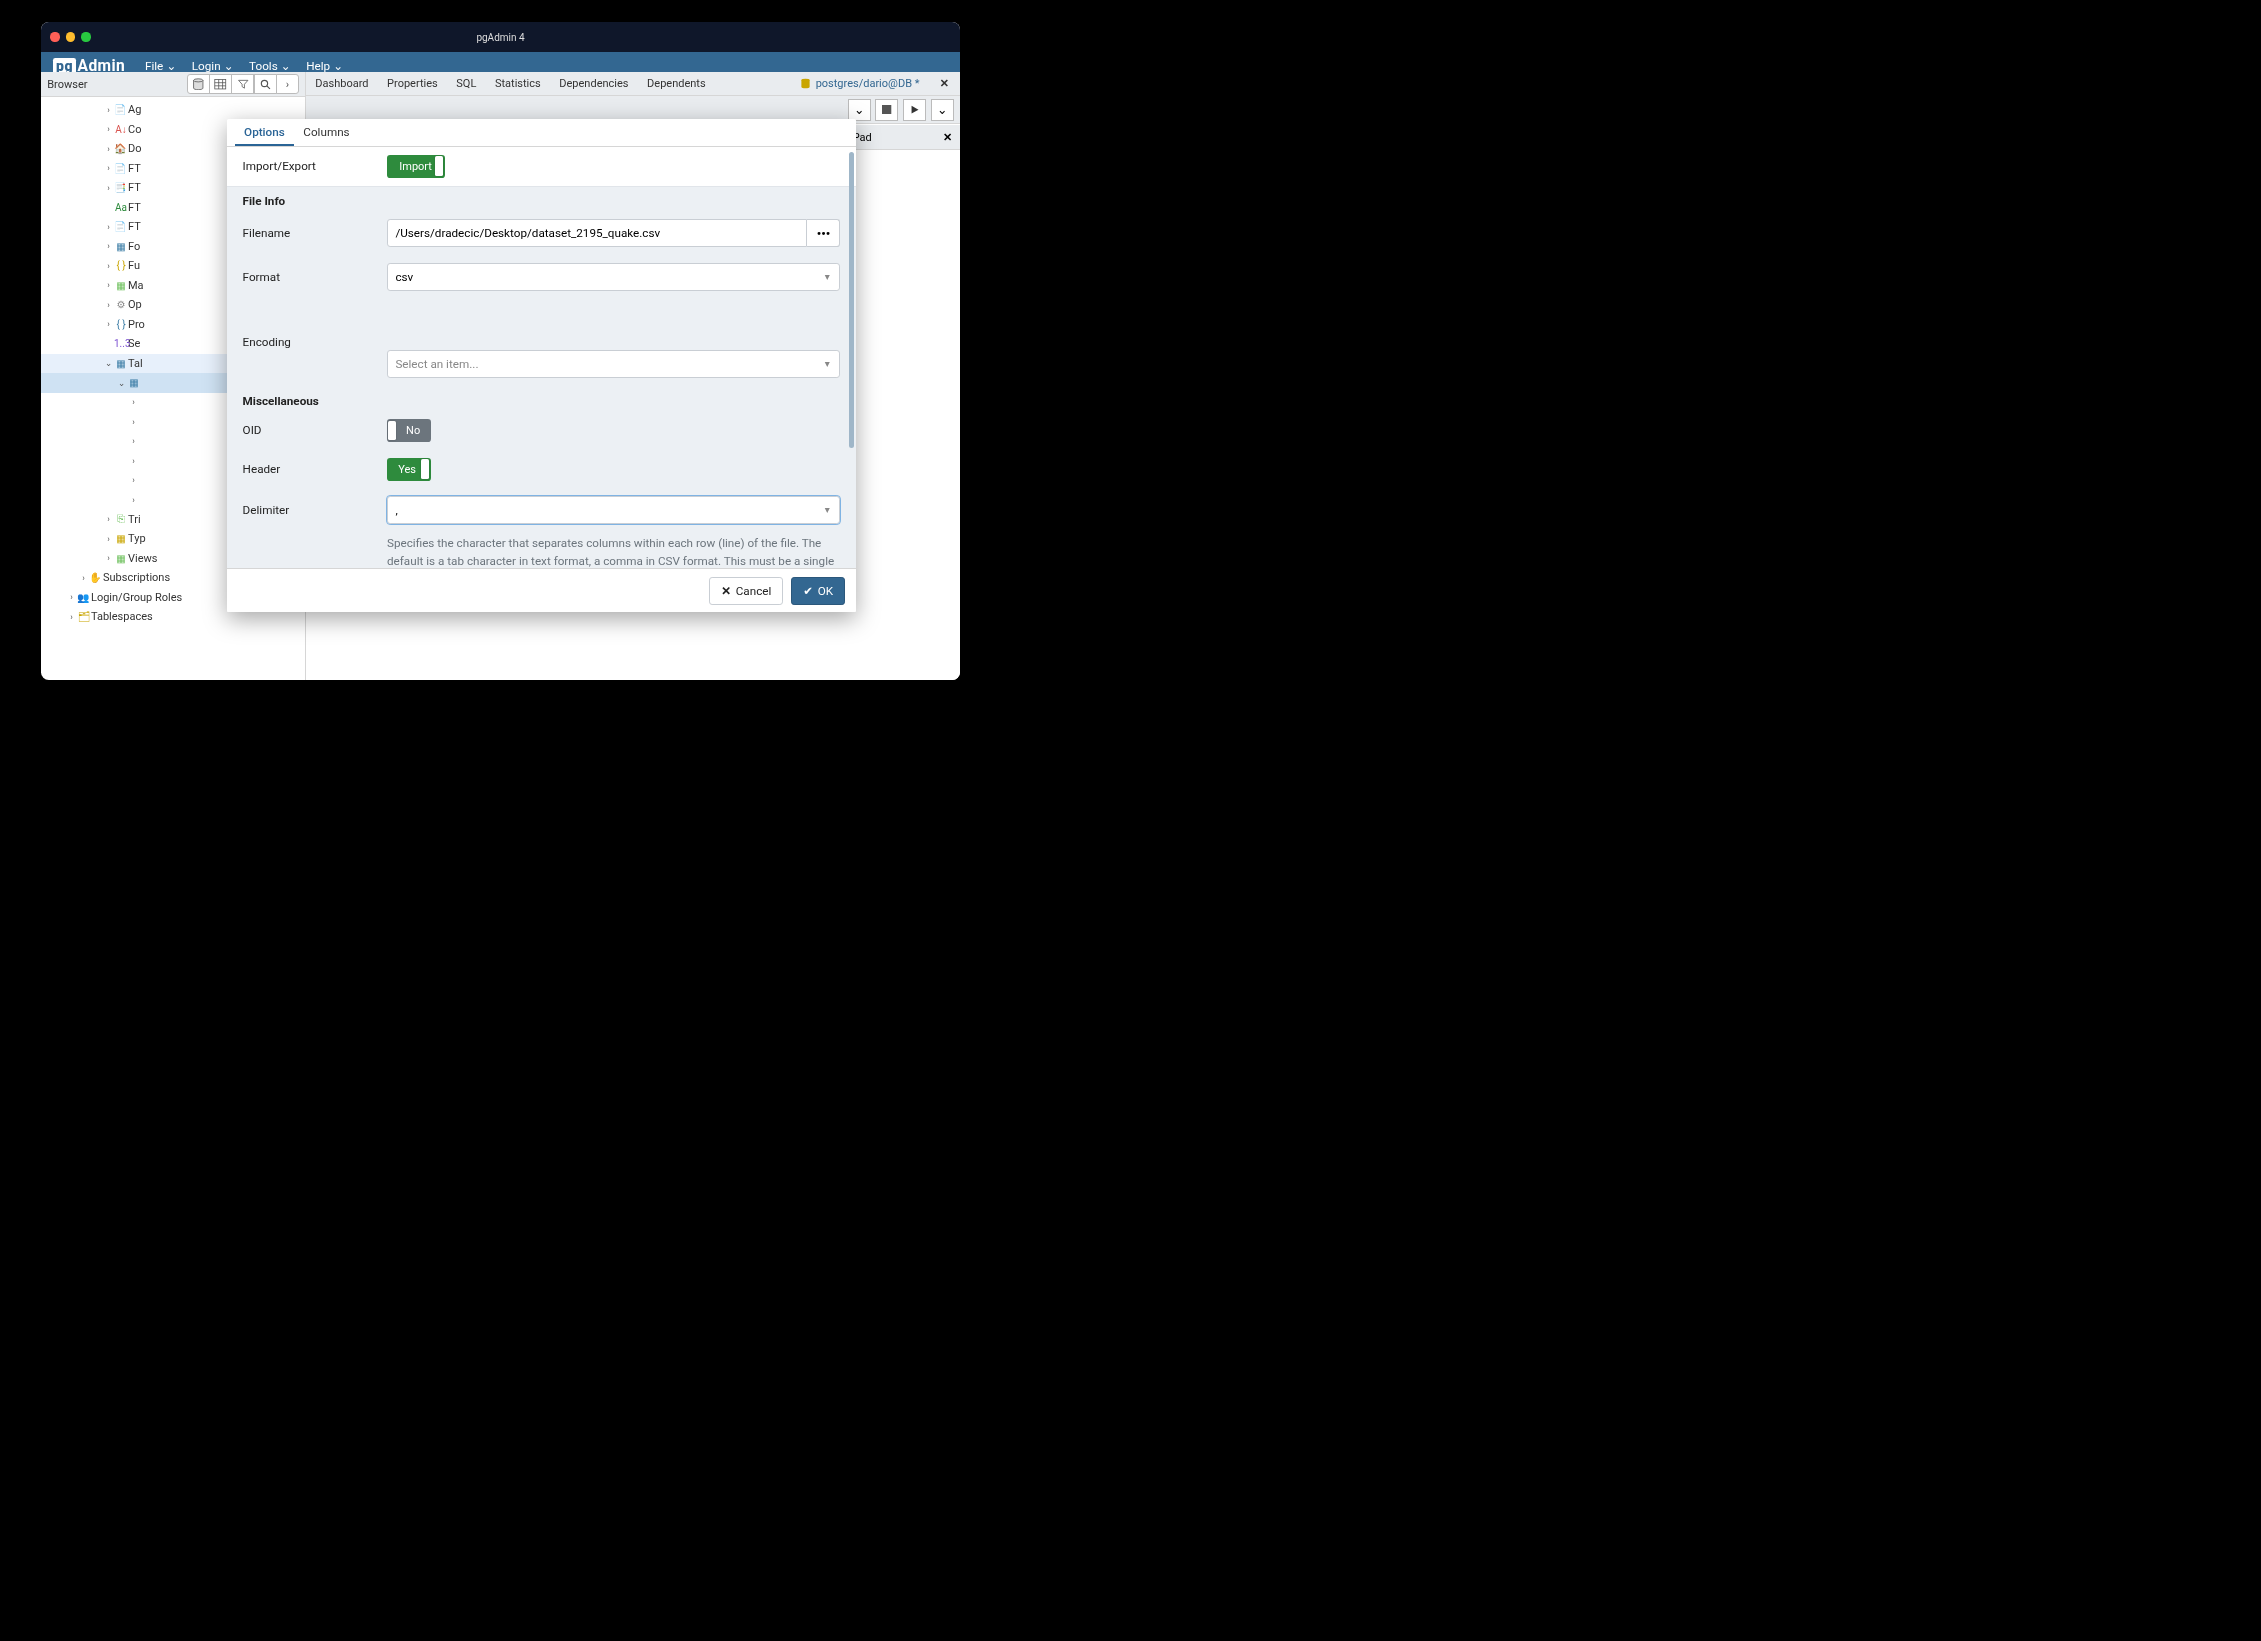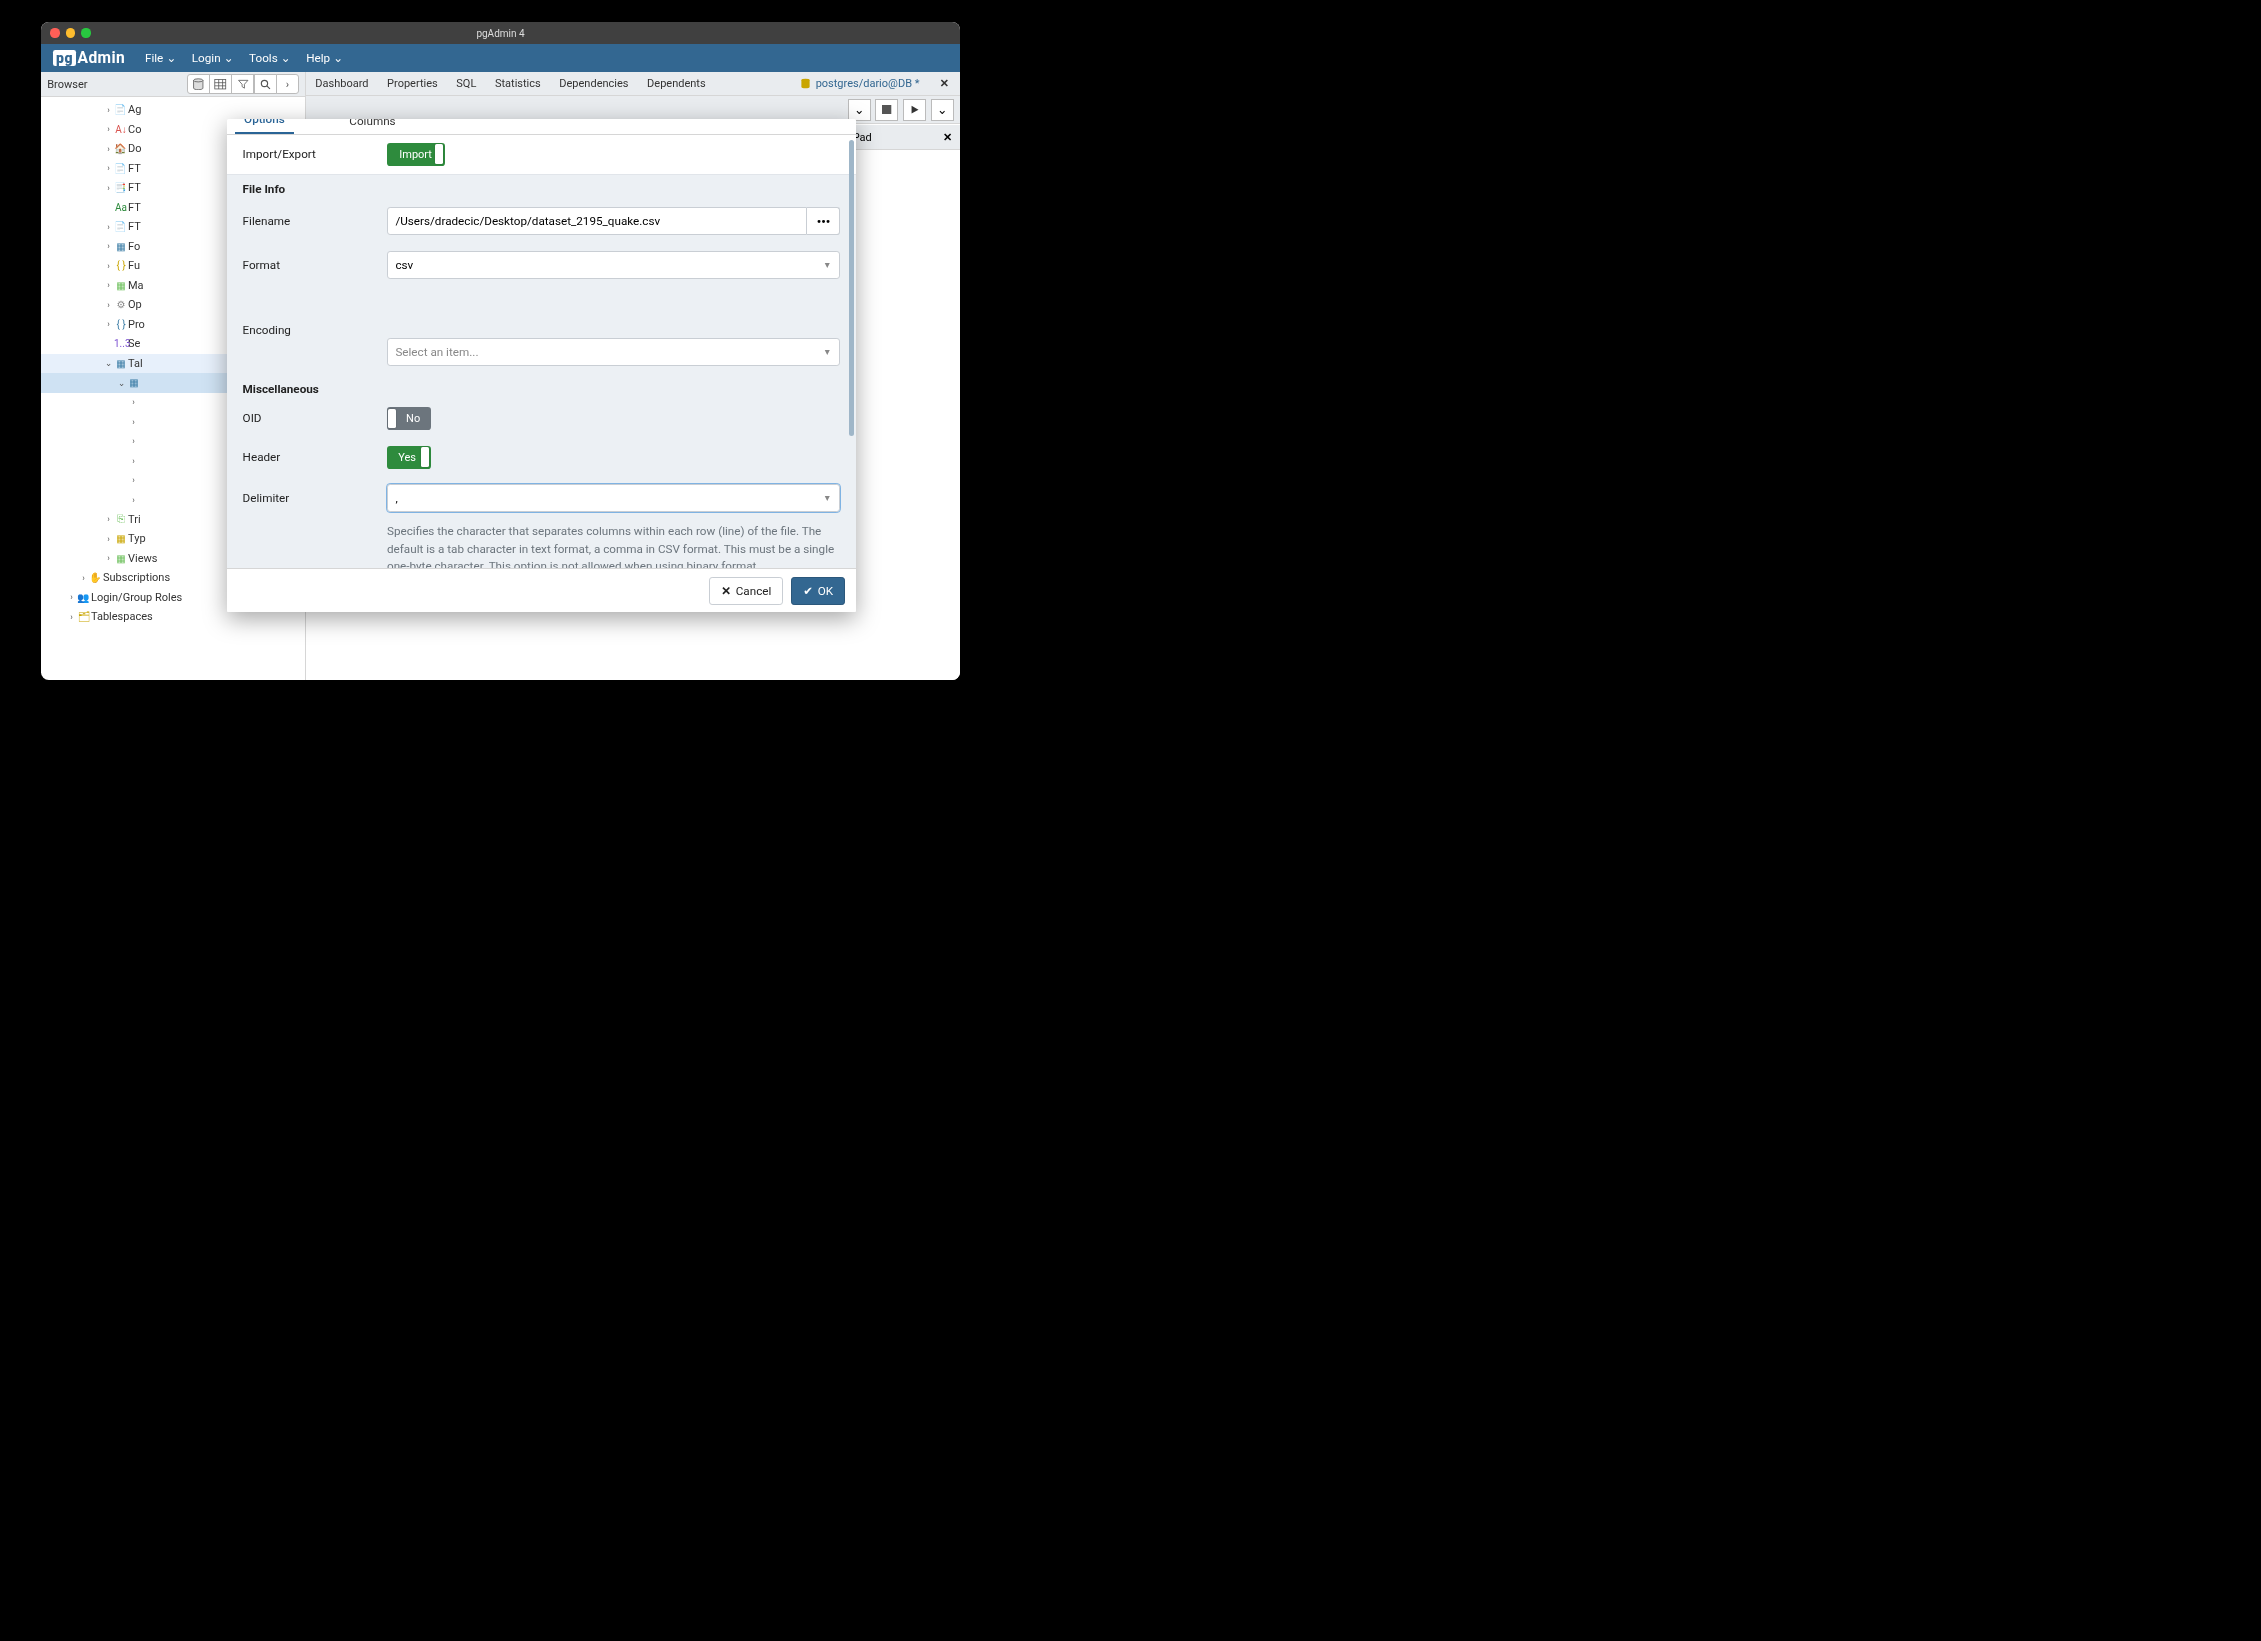--- a/index.html
+++ b/index.html
@@ -1,19 +1,19 @@
 <!DOCTYPE html>
 <html style="font-size:12.5px"><head>
 <meta charset="utf-8">
 <style>
   * { box-sizing: border-box; margin: 0; padding: 0; font-family: -apple-system, BlinkMacSystemFont, "Segoe UI", Roboto, sans-serif; }
   html, body { width: 100%; height: 100%; background: #000; }
   .stage { position: relative; width: 984px; height: 714px; margin: 0; background:#000; }
   .window { position:absolute; left:41px; top:22px; width:919px; height:658px; background:#fff; border-radius:7.8px; overflow:hidden; box-shadow:0 7.8px 31px rgba(0,0,0,.5); }
-  .titlebar { height:22px; background:#404040; display:flex; align-items:center; position:relative; }
+  .titlebar { height:30px; background:#0f172a; display:flex; align-items:center; position:relative; }
   .traffic { display:flex; gap:6.2px; padding-left:9.3px; }
   .tl { width:9.3px; height:9.3px; border-radius:50%; }
   .tl.red{background:#ff5f57}.tl.yel{background:#febc2e}.tl.grn{background:#28c840}
   .titlebar-title { position:absolute; left:0; right:0; text-align:center; color:#ddd; font-size:10px; }
   .menubar { height:28px; background:#336791; display:flex; align-items:center; color:#fff; }
   .logo { display:flex; align-items:center; padding:0 12px; font-size:15.6px; font-weight:700; letter-spacing:0.4px; }
   .logo .pg { background:#fff; color:#336791; border-radius:2.3px; padding:0 3.1px; margin-right:1.6px; font-size:14px; font-weight:900;}
   .menu-item { padding:0 7.8px; font-size:11.7px; display:flex; align-items:center; cursor:pointer; }
   .menu-item .caret { margin-left:3.1px; }
   .body { position:absolute; top:50px; left:0; right:0; bottom:0; display:flex; }
@@ -34,21 +34,21 @@
   .tab { padding:0 9.3px; }
   .tab.db { margin-left:auto; color:#336791; display:flex; align-items:center; gap:4.7px;}
   .tab-close { padding:0 11px; font-weight:700; cursor:pointer; }
   .toolbar2 { height:28px; background:#e9ecef; border-bottom:0.8px solid #d6d6d6; display:flex; align-items:center; gap:4.7px; padding:0 6.2px; justify-content:flex-end;}
   .tb-btn { width:23px; height:22px; border:0.8px solid #bbb; background:#fff; display:flex; align-items:center; justify-content:center; cursor:pointer;}
   .scratch-head { position:absolute; top:53px; right:0; width:156px; height:25px; background:#e9ecef; border-bottom:0.8px solid #d6d6d6; border-left:0.8px solid #d6d6d6; display:flex; align-items:center; justify-content:space-between; padding:0 7.8px; font-size:11px;}
   
   .modal { position:absolute; left:186px; top:97px; width:629px; height:493px; background:#fff; box-shadow:0 6.2px 23px rgba(0,0,0,.35); display:flex; flex-direction:column; border-radius:1.6px; overflow:hidden;}
   .modal-title { height:25px; background:#336791; color:#fff; display:flex; align-items:center; justify-content:space-between; padding:0 6.2px 0 9.3px; font-size:11.7px;}
   .expand-btn { width:17px; height:17px; background:#fff; color:#336791; border-radius:2.3px; display:flex; align-items:center; justify-content:center; cursor:pointer; font-size:10px;}
-  .modal-tabs { height:16px; display:flex; align-items:flex-end; padding:0 7.8px; border-bottom:0.8px solid #d6d6d6;gap:46px;}
+  .modal-tabs { height:28px; display:flex; padding:0 7.8px; border-bottom:0.8px solid #d6d6d6;}
   .mtab { padding:6.2px 9.3px; font-size:11.7px; color:#333; cursor:pointer;}
   .mtab.active { color:#2a6496; border-bottom:2.3px solid #2a6496; font-weight:500;}
   .modal-body { flex:1; overflow:auto; background:#ecf0f4; position:relative;}
   .mb-scroll { position:absolute; right:1.6px; top:4.7px; width:5.4px; height:296px; background:#9fb6c8; border-radius:3.1px; }
   .form-row { display:flex; align-items:center; padding:7.8px 15.6px; }
   .form-row.top { background:#fff; border-bottom:0.8px solid #e1e5ea;}
   .flabel { width:144px; font-size:11.7px; color:#222;}
   .section { padding:7.8px 15.6px 3.1px; font-weight:700; font-size:11.7px; color:#222;}
   .fcontrol { flex:1; }
   .toggle { width:58px; height:23px; border-radius:3.1px; position:relative; display:flex; align-items:center; justify-content:center; color:#fff; font-size:11px; }

